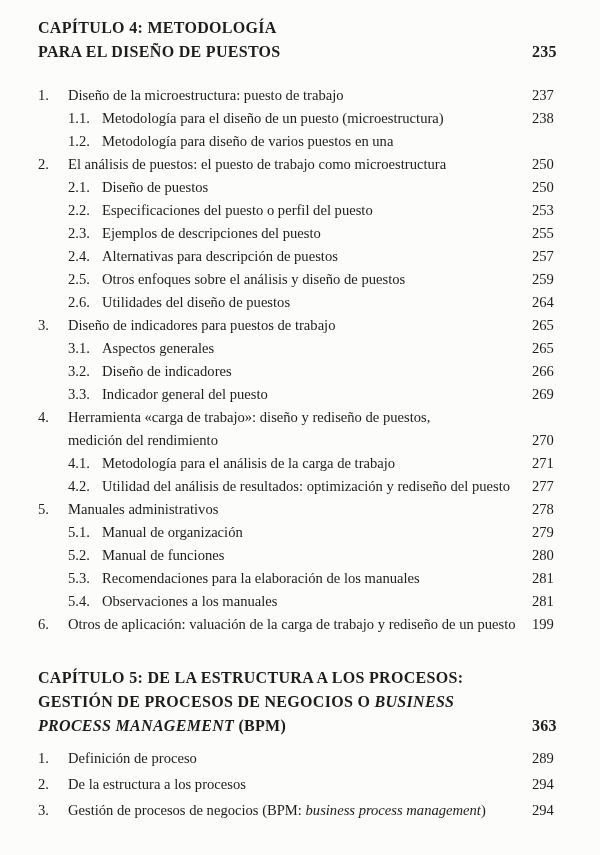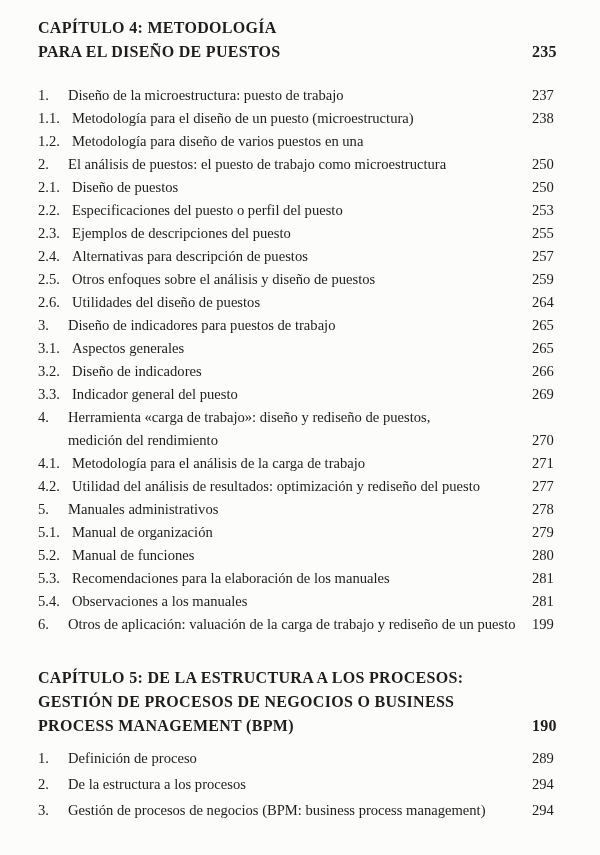--- a/index.html
+++ b/index.html
@@ -39,33 +39,33 @@
   .entry-row {
     display: flex;
     align-items: baseline;
     font-size: 14.6px;
     line-height: 23px;
   }
   .sec-1 .entry-row { line-height: 26px; }
 
   .num { flex: none; display: inline-block; }
   .num.lvl1 { width: 30px; }
-  .num.lvl2 { width: 34px; }
+  .num.lvl2 { width: 34px; margin-left: 30px; }
 
   .etext { white-space: nowrap; }
 
   .pg {
     margin-left: auto;
     padding-left: 10px;
     min-width: 30px;
     text-align: left;
     flex: none;
   }
 
-  .it { }
+  .it { font-style: italic; }
 </style>
 </head>
 <body>
 
 <div class="page" id="toc-root">
     <div class="section sec-0">
       <div class="heading">
         <div class="hrow">
           <span class="htext"><span>CAPÍTULO 4: METODOLOGÍA</span></span>
           <span class="pg"></span>
@@ -203,21 +203,21 @@
         <div class="hrow">
           <span class="htext"><span>CAPÍTULO 5: DE LA ESTRUCTURA A LOS PROCESOS:</span></span>
           <span class="pg"></span>
         </div>
         <div class="hrow">
           <span class="htext"><span>GESTIÓN DE PROCESOS DE NEGOCIOS O </span><span class="it">BUSINESS</span></span>
           <span class="pg"></span>
         </div>
         <div class="hrow">
           <span class="htext"><span class="it">PROCESS MANAGEMENT</span><span> (BPM)</span></span>
-          <span class="pg">190</span>
+          <span class="pg">363</span>
         </div>
       </div>
       <div class="entries">
         <div class="entry-row">
           <span class="num lvl1">1.</span>
           <span class="etext"><span>Definición de proceso</span></span>
           <span class="pg">289</span>
         </div>
         <div class="entry-row">
           <span class="num lvl1">2.</span>

